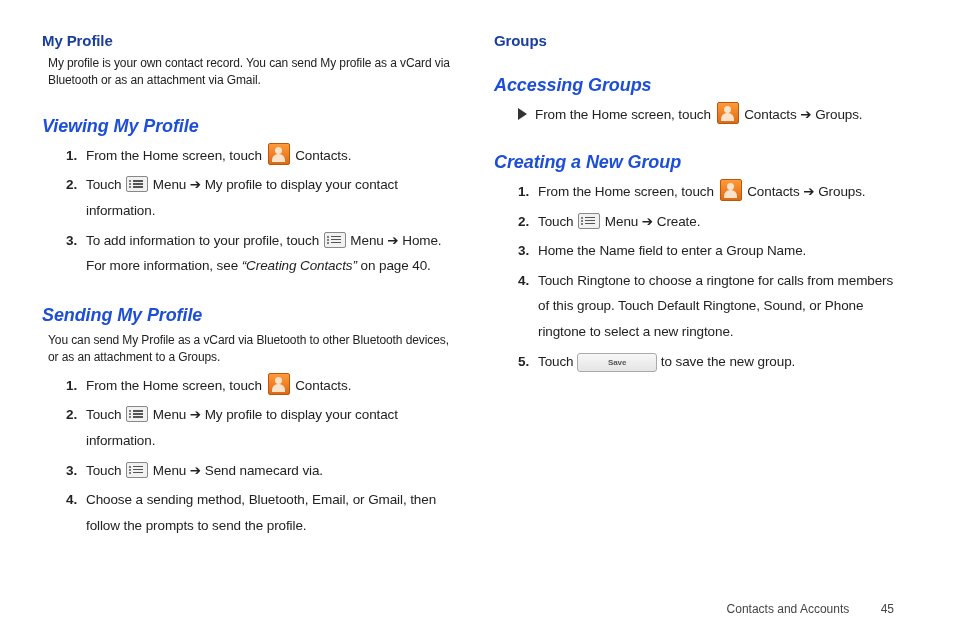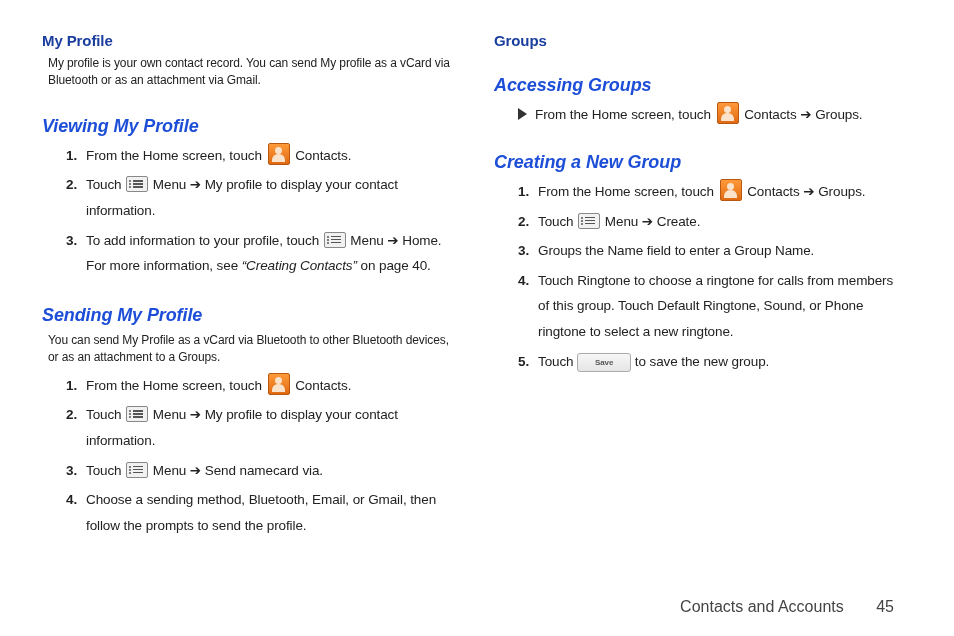--- a/index.html
+++ b/index.html
@@ -12,24 +12,24 @@
 ol>li{list-style:none;position:relative;font-size:13.5px;line-height:1.9;margin-bottom:4px}
 ol>li::before{counter-increment:step;content:counter(step)".";position:absolute;left:-20px;font-weight:700}
 .ind{padding-left:44px;font-size:13.5px;line-height:1.55;margin-bottom:4px}
 .tri{display:inline-block;width:0;height:0;border-top:6px solid transparent;border-bottom:6px solid transparent;border-left:9px solid #333;vertical-align:-1px;margin-right:8px;margin-left:-20px}
 .ic-contact{display:inline-block;width:20px;height:20px;background:linear-gradient(#ff9a3a,#e06a12);border:1px solid #b85810;border-radius:2px;position:relative;vertical-align:-5px;margin:0 2px}
 .ic-contact::before{content:"";position:absolute;left:6px;top:3px;width:7px;height:7px;border-radius:50%;background:#fbe3cb}
 .ic-contact::after{content:"";position:absolute;left:3px;top:10px;width:13px;height:8px;border-radius:6px 6px 0 0;background:#fbe3cb}
 .ic-menu{display:inline-block;width:20px;height:14px;border:1px solid #888;border-radius:2px;background:#f1f1f1;vertical-align:-3px;position:relative;margin:0 1px}
 .ic-menu::before{content:"";position:absolute;left:6px;top:3px;width:10px;height:1.4px;background:#555;box-shadow:0 3px 0 #555,0 6px 0 #555}
 .ic-menu::after{content:"";position:absolute;left:2px;top:3px;width:2px;height:2px;background:#555;border-radius:50%;box-shadow:0 3px 0 #555,0 6px 0 #555}
-.ic-save{display:inline-block;min-width:34px;padding:1px 9px;border:1px solid #aaa;border-radius:3px;background:linear-gradient(#f7f7f7,#e5e5e5);font-size:8px;font-weight:700;color:#555;vertical-align:1px;text-align:center}
+.ic-save{display:inline-block;min-width:34px;padding:1px 22px;border:1px solid #aaa;border-radius:3px;background:linear-gradient(#f7f7f7,#e5e5e5);font-size:8px;font-weight:700;color:#555;vertical-align:1px;text-align:center}
 b{font-weight:400}
 i.q{}
-.footer{position:absolute;bottom:20px;right:60px;font-size:16px;color:#444}
+.footer{position:absolute;bottom:20px;right:60px;font-size:12px;color:#444}
 .footer .pn{margin-left:28px}
 .narrow{letter-spacing:-.1px;font-stretch:condensed}
 </style>
 </head>
 <body>
 
 <div class="page narrow">
 
   <div class="col">
     <div class="h1">My Profile</div>
@@ -76,21 +76,21 @@
 
     <div class="h2">Creating a New Group</div>
     <ol>
       <li>
         <span>From the Home screen, touch </span><span class="ic-contact"></span> <b>Contacts ➔ Groups</b>.
       </li>
       <li>
         <span>Touch </span><span class="ic-menu"></span> <b>Menu ➔ Create</b>.
       </li>
       <li>
-        <span>Groups the </span><b>Name</b><span> field to enter a Group Name.</span>
+        <span>Home the </span><b>Name</b><span> field to enter a Group Name.</span>
       </li>
       <li>
         <span>Touch </span><b>Ringtone</b><span> to choose a ringtone for calls from members of this group. Touch </span><b>Default Ringtone</b>, <b>Sound</b>, or <b>Phone ringtone</b><span> to select a new ringtone.</span>
       </li>
       <li>
         <span>Touch </span><span class="ic-save">Save</span><span> to save the new group.</span>
       </li>
     </ol>
   </div>
 

